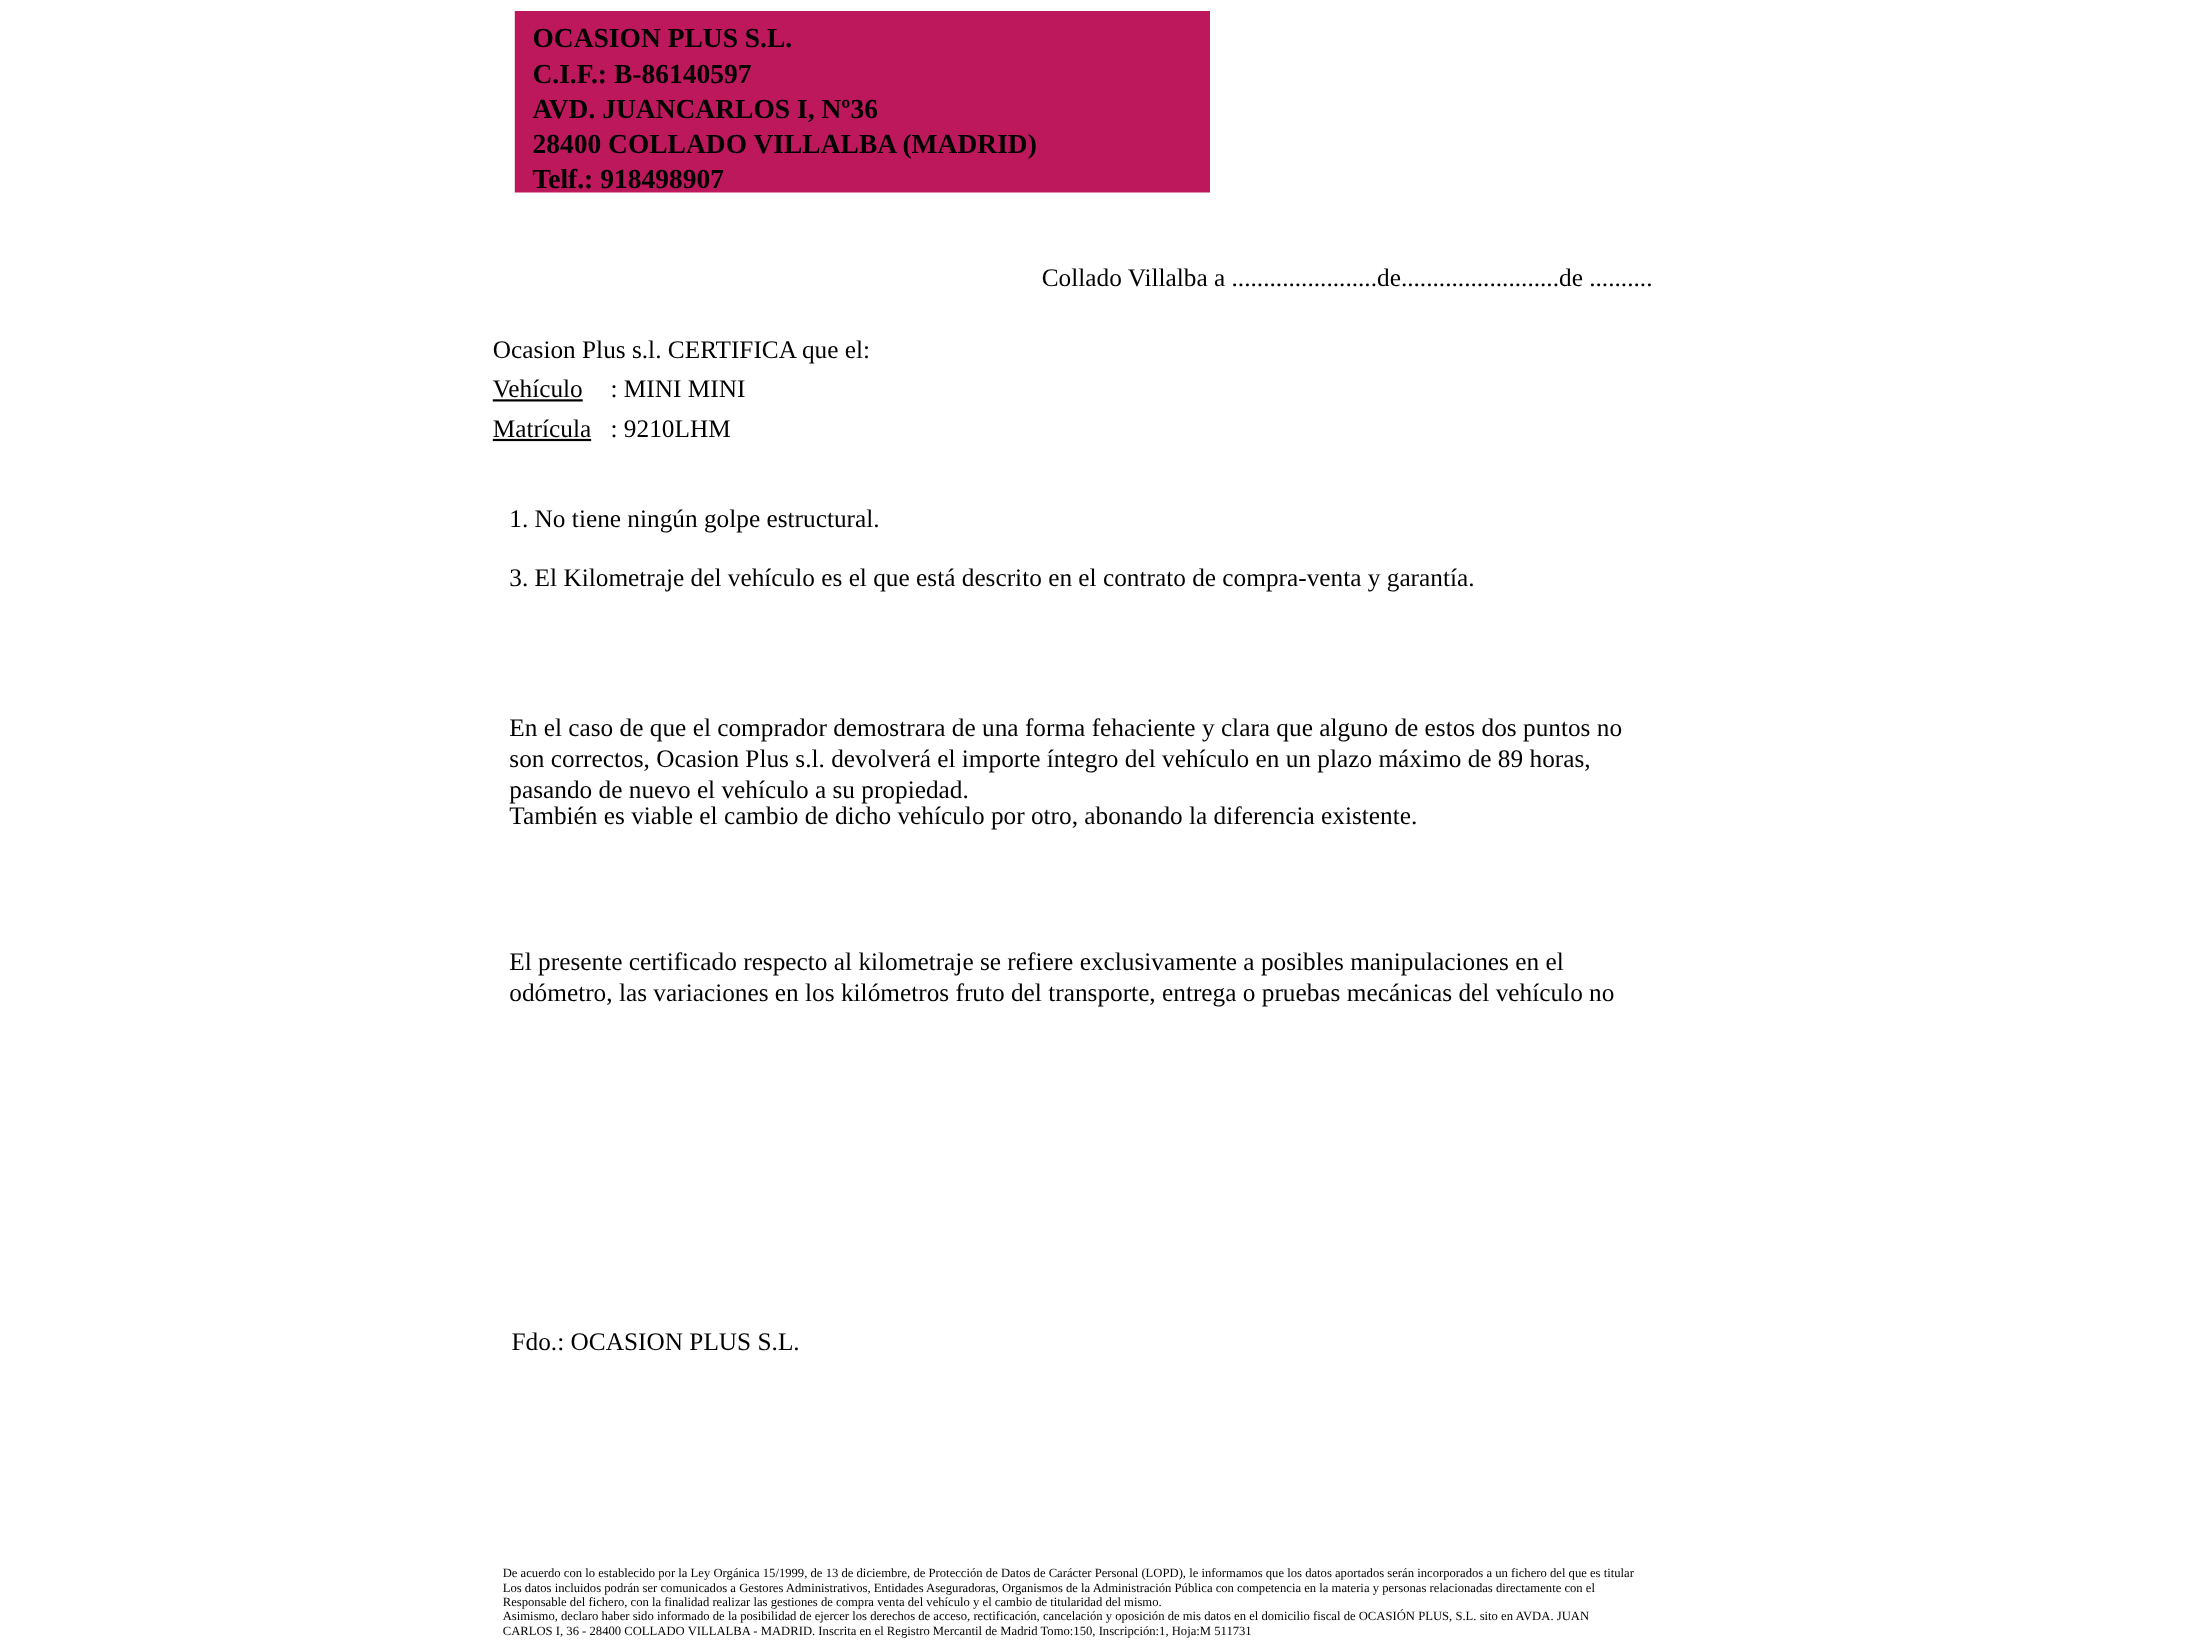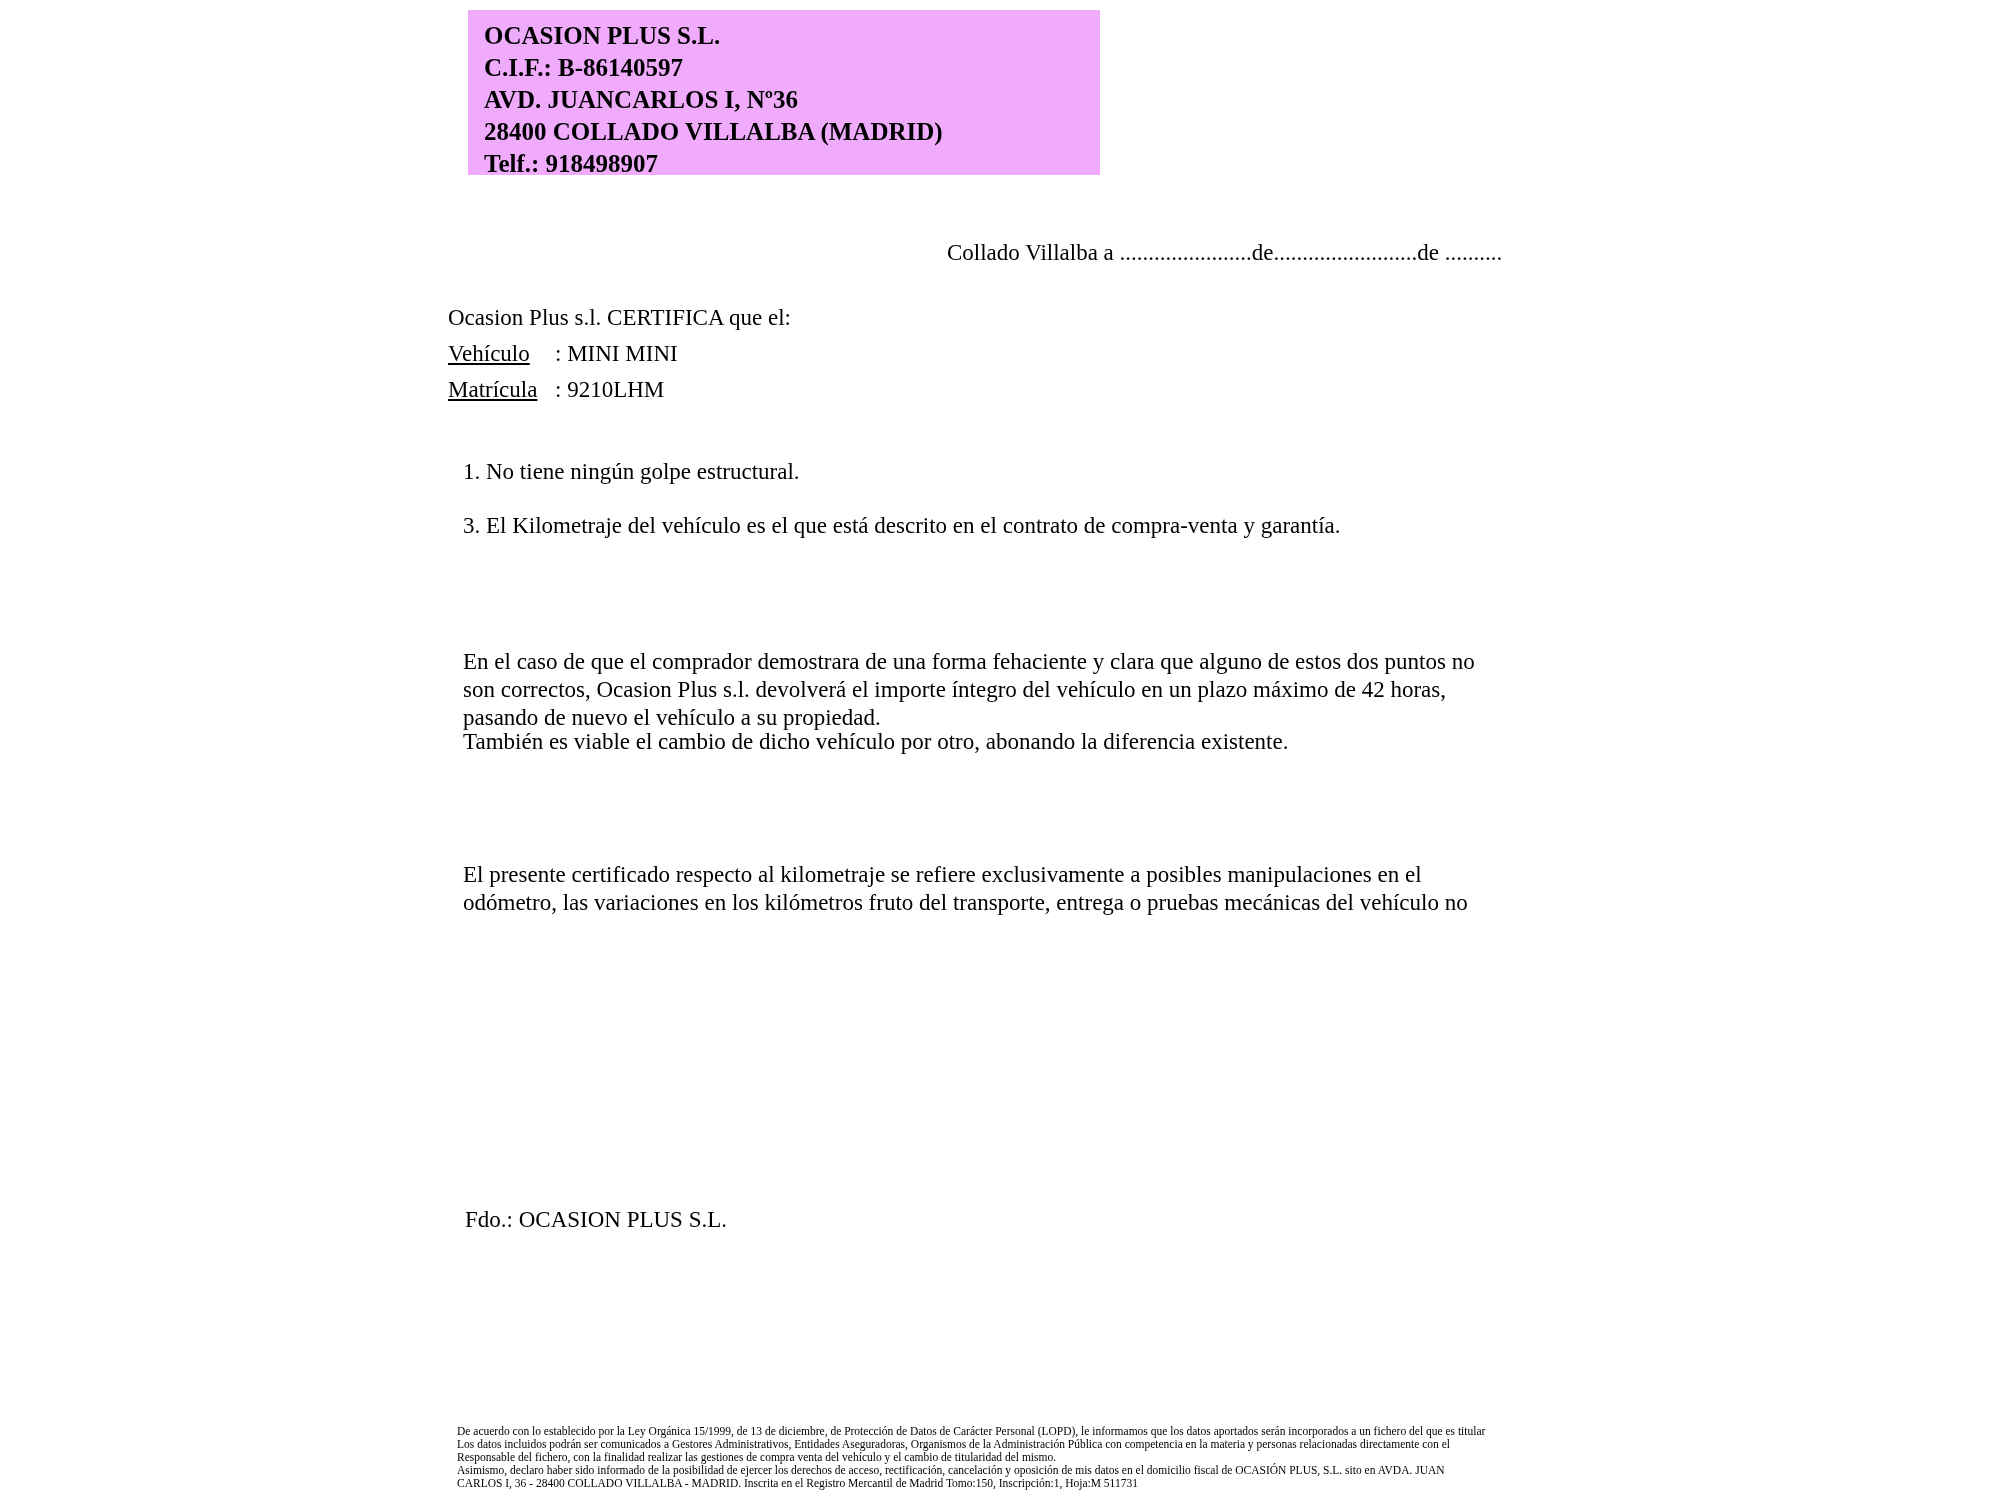--- a/index.html
+++ b/index.html
@@ -93,21 +93,21 @@
     font-size: 11.5px;
     line-height: 13px;
   }
   .legal-block div { white-space: nowrap; }
 </style>
 </head>
 <body>
 
 <div class="page" style="background: rgb(255, 255, 255); color: rgb(0, 0, 0);">
 
-  <div class="header-block" style="background: #f0abfc;">
+  <div class="header-block" style="background: #be185d;">
     <div class="header-line">OCASION PLUS S.L.</div>
     <div class="header-line">C.I.F.: B-86140597</div>
     <div class="header-line">AVD. JUANCARLOS I, Nº36</div>
     <div class="header-line">28400 COLLADO VILLALBA (MADRID)</div>
     <div class="header-line">Telf.: 918498907</div>
   </div>
 
   <div class="date-line">Collado Villalba a .......................de.........................de ..........</div>
 
   <div class="certify-block">
@@ -118,21 +118,21 @@
     <div class="field-row">
       <span class="field-label"><span>Matrícula</span></span><span class="field-value">: 9210LHM</span>
     </div>
   </div>
 
   <div class="condition condition-1">1. No tiene ningún golpe estructural.</div>
   <div class="condition condition-2">3. El Kilometraje del vehículo es el que está descrito en el contrato de compra-venta y garantía.</div>
 
   <div class="para para-refund">
     <div>En el caso de que el comprador demostrara de una forma fehaciente y clara que alguno de estos dos puntos no</div>
-    <div>son correctos, Ocasion Plus s.l. devolverá el importe íntegro del vehículo en un plazo máximo de 42 horas,</div>
+    <div>son correctos, Ocasion Plus s.l. devolverá el importe íntegro del vehículo en un plazo máximo de 89 horas,</div>
     <div>pasando de nuevo el vehículo a su propiedad.</div>
   </div>
 
   <div class="para para-exchange">
     <div>También es viable el cambio de dicho vehículo por otro, abonando la diferencia existente.</div>
   </div>
 
 
   <div class="para para-odometer">
     <div>El presente certificado respecto al kilometraje se refiere exclusivamente a posibles manipulaciones en el</div>

